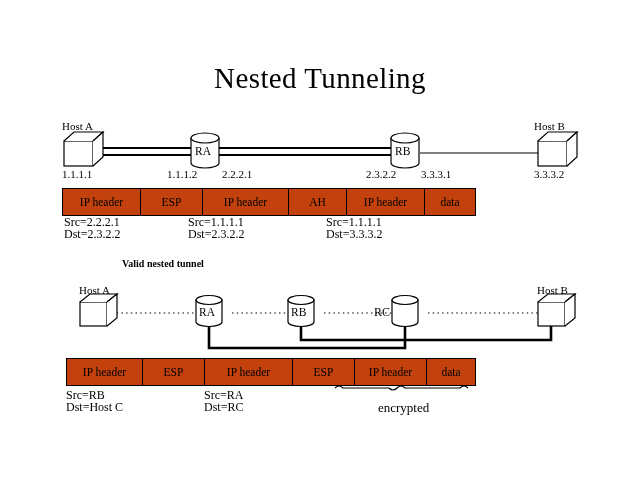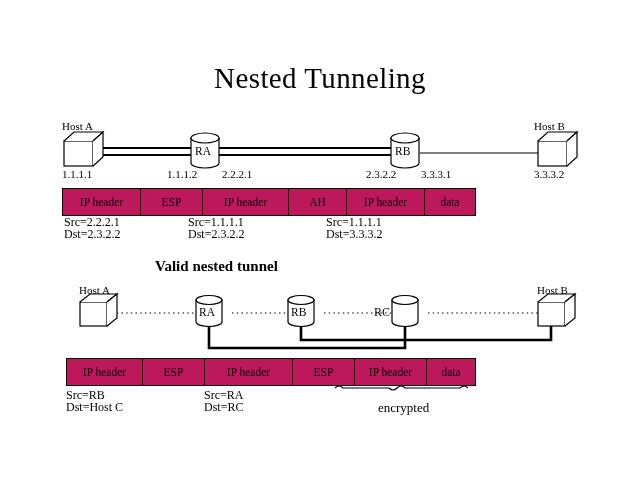--- a/index.html
+++ b/index.html
@@ -31,42 +31,41 @@
   
   .t {
     position: absolute;
     font-size: 11px;
     line-height: 12px;
     white-space: nowrap;
     font-family: "Liberation Serif", "DejaVu Serif", serif;
   }
   .caption {
     position: absolute;
-    font-size: 15px;
+    font-size: 10px;
     font-weight: bold;
     white-space: nowrap;
-    margin-left: 33px;
   }
   .ul { }
 
   
   svg.layer {
     position: absolute;
     left: 0; top: 0;
     width: 640px;
     height: 480px;
     pointer-events: none;
   }
 
   
   .pkt {
     position: absolute;
     border: 1px solid #000;
     border-collapse: collapse;
-    background: #be185d;
+    background: #c2410c;
     height: 26px;
     display: flex;
   }
   .pkt .cell {
     border-right: 1px solid #000;
     display: flex;
     align-items: center;
     justify-content: center;
     font-size: 11.5px;
     white-space: nowrap;

